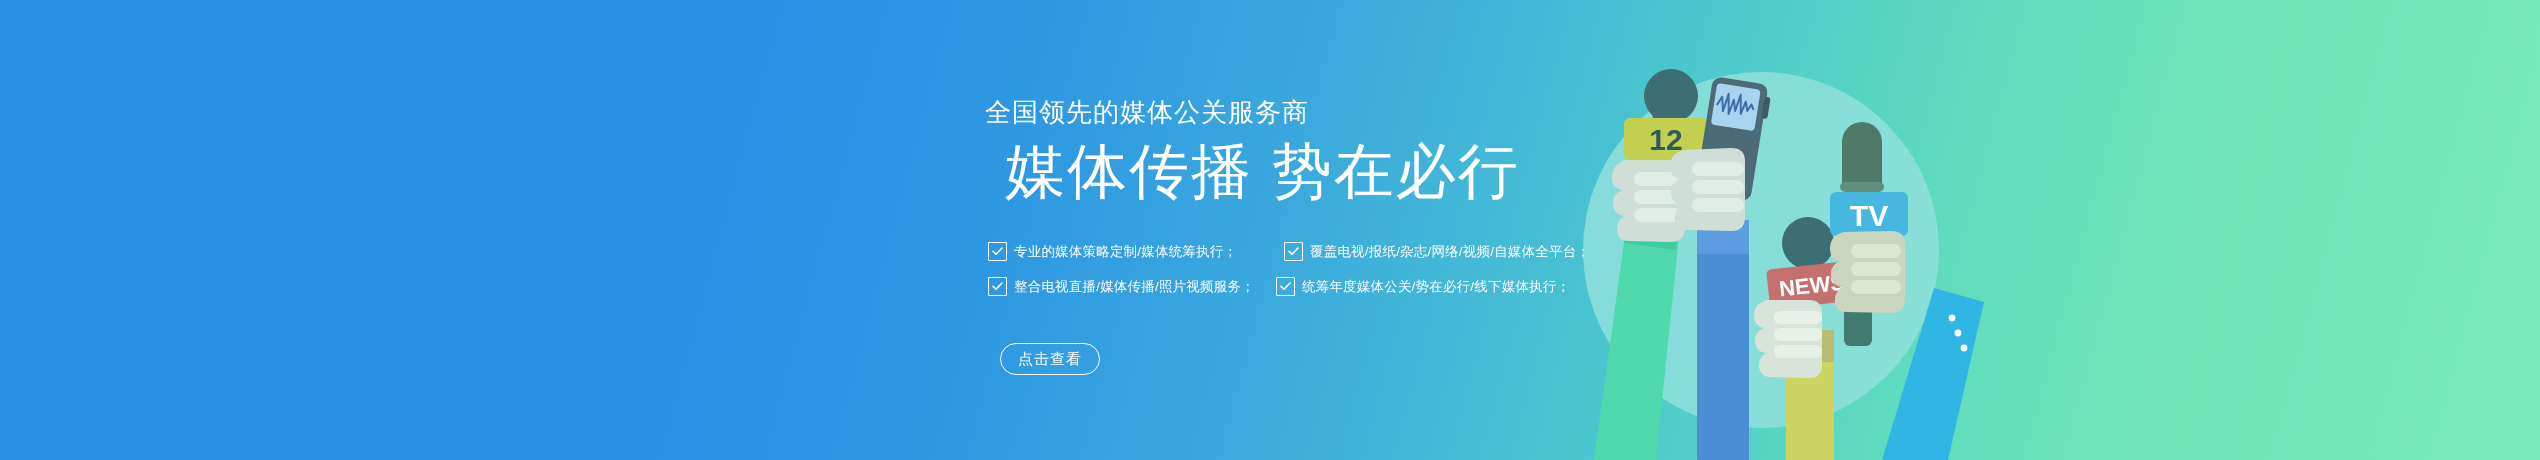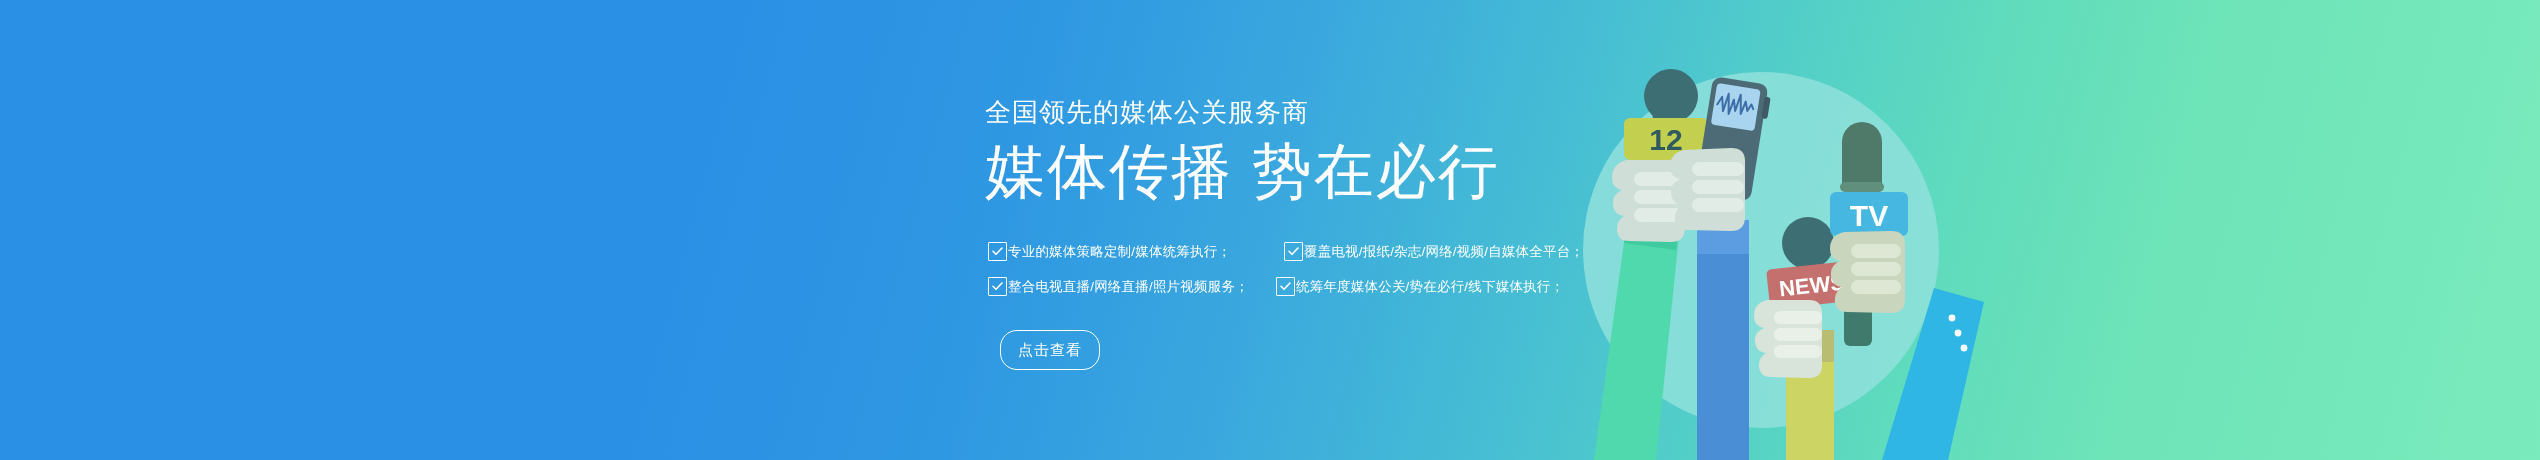--- a/index.html
+++ b/index.html
@@ -30,46 +30,46 @@
   }
 
   
   .copy{position:absolute;left:985px;top:95px;width:600px;}
   .eyebrow{
     color:#ffffff;font-size:26px;line-height:34px;letter-spacing:1px;
     font-weight:400;white-space:nowrap;
   }
   .headline{
     color:#ffffff;font-size:60px;line-height:74px;letter-spacing:2px;
-    font-weight:400;white-space:nowrap;margin-top:6px;
+    font-weight:400;white-space:nowrap;margin-top:6px;margin-left:20px;
   }
 
   
   .features{
     position:absolute;left:988px;top:234px;width:600px;
     display:grid;grid-template-columns:288px 300px;grid-auto-rows:35px;
     align-items:center;
   }
-  .feature{display:flex;align-items:center;gap:1px;}
+  .feature{display:flex;align-items:center;gap:7px;}
   .feature.indent{padding-left:8px;}
   .checkbox{
     flex:0 0 auto;width:17px;height:17px;border:1.4px solid #ffffff;
     border-radius:1px;display:flex;align-items:center;justify-content:center;
   }
   .checkbox svg{display:block;}
   .feature-label{
     color:#ffffff;font-size:13.5px;line-height:17px;white-space:nowrap;
     letter-spacing:.2px;
   }
 
   
   .cta{
-    position:absolute;left:1000px;top:330px;
+    position:absolute;left:1000px;top:343px;
     display:inline-flex;align-items:center;justify-content:center;
-    min-width:96px;height:40px;padding:0 17px;
+    min-width:96px;height:32px;padding:0 17px;
     border:1.5px solid #ffffff;border-radius:17px;
     color:#ffffff;font-size:15px;letter-spacing:1px;
     background:transparent;cursor:pointer;box-sizing:border-box;
     white-space:nowrap;
   }
 
   
   .art{position:absolute;left:1560px;top:0;width:500px;height:380px;}
   .art svg{display:block;width:500px;height:460px;}
 </style>
@@ -189,21 +189,21 @@
       </span>
       <span class="feature-label">覆盖电视/报纸/杂志/网络/视频/自媒体全平台；</span>
     </div>
 
     <div class="feature">
       <span class="checkbox">
         <svg width="11" height="9" viewBox="0 0 11 9">
             <path d="M1 4.3 L4 7.3 L10 1" fill="none" stroke="#ffffff" stroke-width="1.6" stroke-linecap="round" stroke-linejoin="round"></path>
           </svg>
       </span>
-      <span class="feature-label">整合电视直播/网络直播/照片视频服务；</span>
+      <span class="feature-label">整合电视直播/媒体传播/照片视频服务；</span>
     </div>
 
     <div class="feature">
       <span class="checkbox">
         <svg width="11" height="9" viewBox="0 0 11 9">
             <path d="M1 4.3 L4 7.3 L10 1" fill="none" stroke="#ffffff" stroke-width="1.6" stroke-linecap="round" stroke-linejoin="round"></path>
           </svg>
       </span>
       <span class="feature-label">统筹年度媒体公关/势在必行/线下媒体执行；</span>
     </div>

